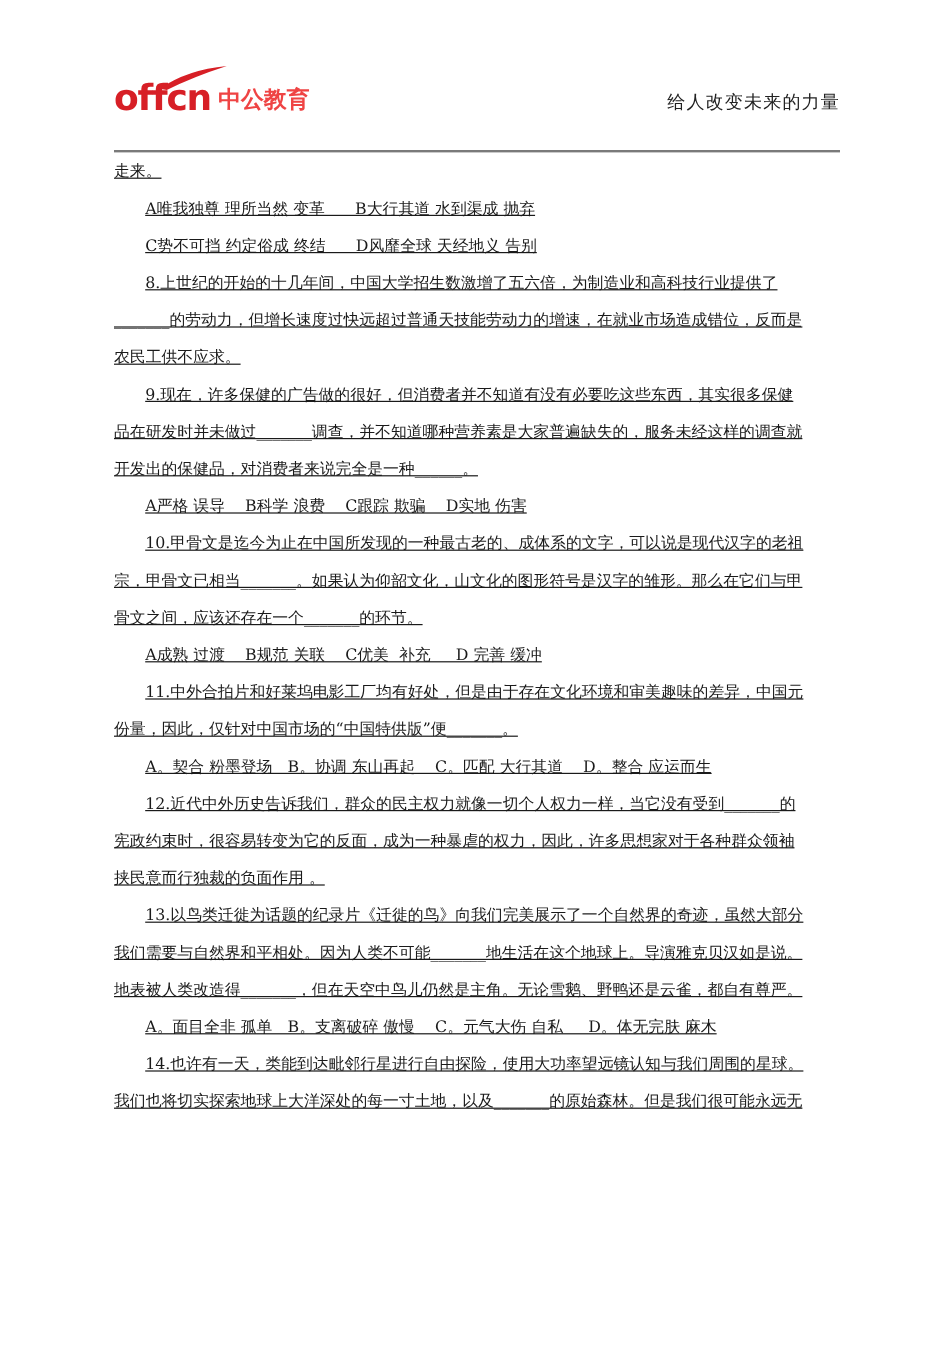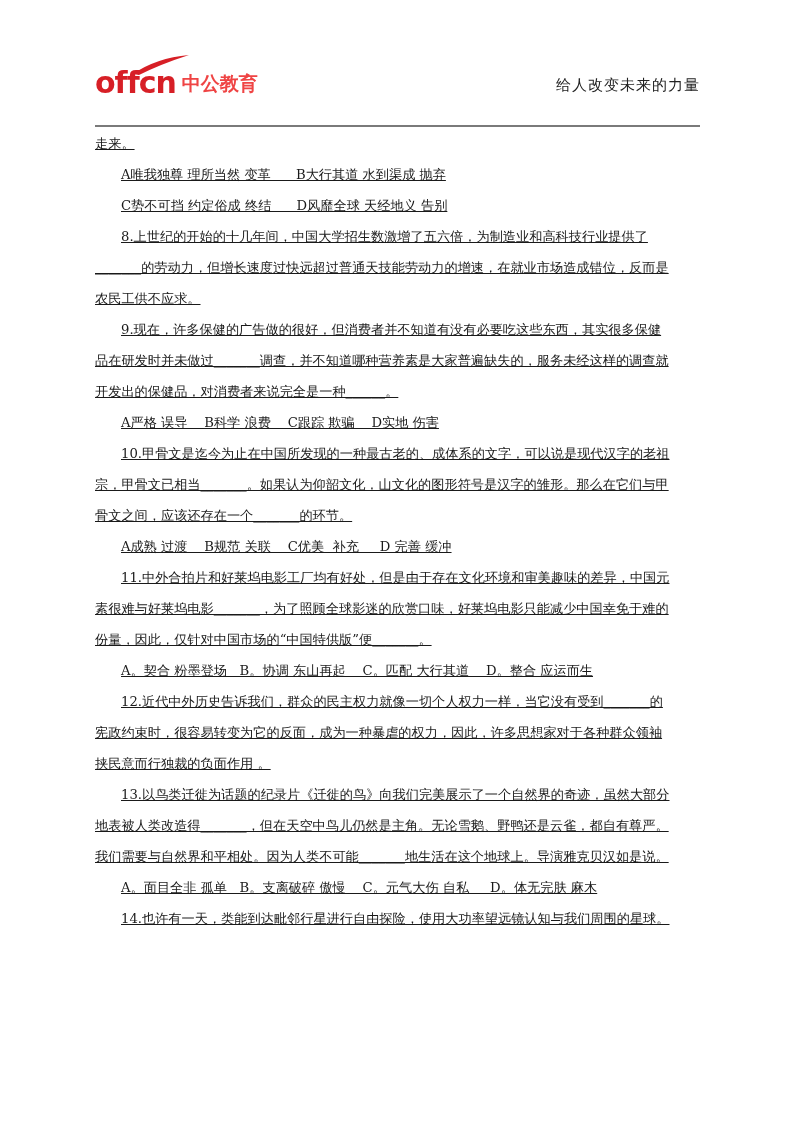--- a/index.html
+++ b/index.html
@@ -52,31 +52,31 @@
       <p class="p opts">A严格 误导    B科学 浪费    C跟踪 欺骗    D实地 伤害</p>
     </div>
     <div>
       <p class="p indent">10.甲骨文是迄今为止在中国所发现的一种最古老的、成体系的文字，可以说是现代汉字的老祖</p>
       <p class="p">宗，甲骨文已相当_______。如果认为仰韶文化，山文化的图形符号是汉字的雏形。那么在它们与甲</p>
       <p class="p">骨文之间，应该还存在一个_______的环节。</p>
       <p class="p opts">A成熟 过渡    B规范 关联    C优美  补充     D 完善 缓冲</p>
     </div>
     <div>
       <p class="p indent">11.中外合拍片和好莱坞电影工厂均有好处，但是由于存在文化环境和审美趣味的差异，中国元</p>
-      <p class="p">素很难与好莱坞电影_______，为了照顾全球影迷的欣赏口味，好莱坞电影只能减少中国幸免于难的</p>
       <p class="p">份量，因此，仅针对中国市场的“中国特供版”便_______。</p>
       <p class="p opts">A。契合 粉墨登场   B。协调 东山再起    C。匹配 大行其道    D。整合 应运而生</p>
     </div>
     <div>
       <p class="p indent">12.近代中外历史告诉我们，群众的民主权力就像一切个人权力一样，当它没有受到_______的</p>
       <p class="p">宪政约束时，很容易转变为它的反面，成为一种暴虐的权力，因此，许多思想家对于各种群众领袖</p>
       <p class="p">挟民意而行独裁的负面作用              。</p>
     </div>
     <div>
       <p class="p indent">13.以鸟类迁徙为话题的纪录片《迁徙的鸟》向我们完美展示了一个自然界的奇迹，虽然大部分</p>
+      <p class="p">我们需要与自然界和平相处。因为人类不可能_______地生活在这个地球上。导演雅克贝汉如是说。</p>
       <p class="p">地表被人类改造得_______，但在天空中鸟儿仍然是主角。无论雪鹅、野鸭还是云雀，都自有尊严。</p>
-      <p class="p">我们需要与自然界和平相处。因为人类不可能_______地生活在这个地球上。导演雅克贝汉如是说。</p>
       <p class="p opts">A。面目全非 孤单   B。支离破碎 傲慢    C。元气大伤 自私     D。体无完肤 麻木</p>
     </div>
     <div>
       <p class="p indent">14.也许有一天，类能到达毗邻行星进行自由探险，使用大功率望远镜认知与我们周围的星球。</p>
+      <p class="p">我们也将切实探索地球上大洋深处的每一寸土地，以及_______的原始森林。但是我们很可能永远无</p>
     </div>
   </div>
 
 </body></html>

